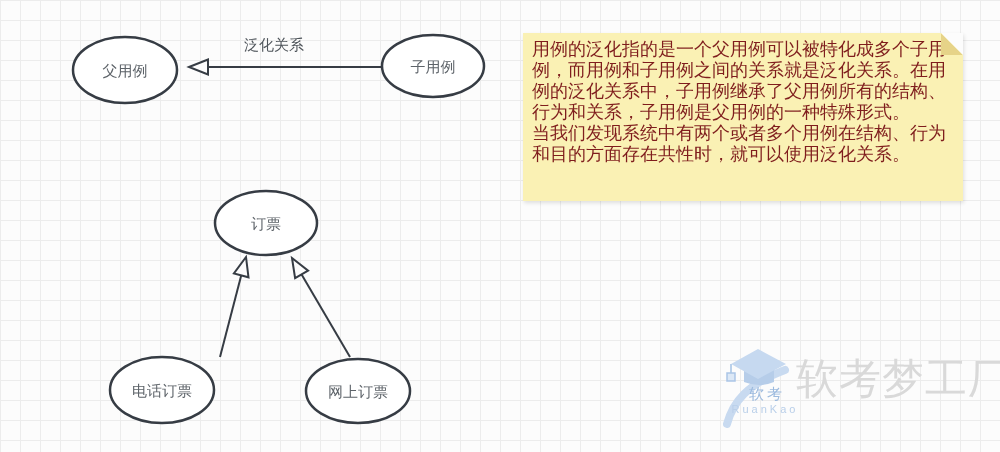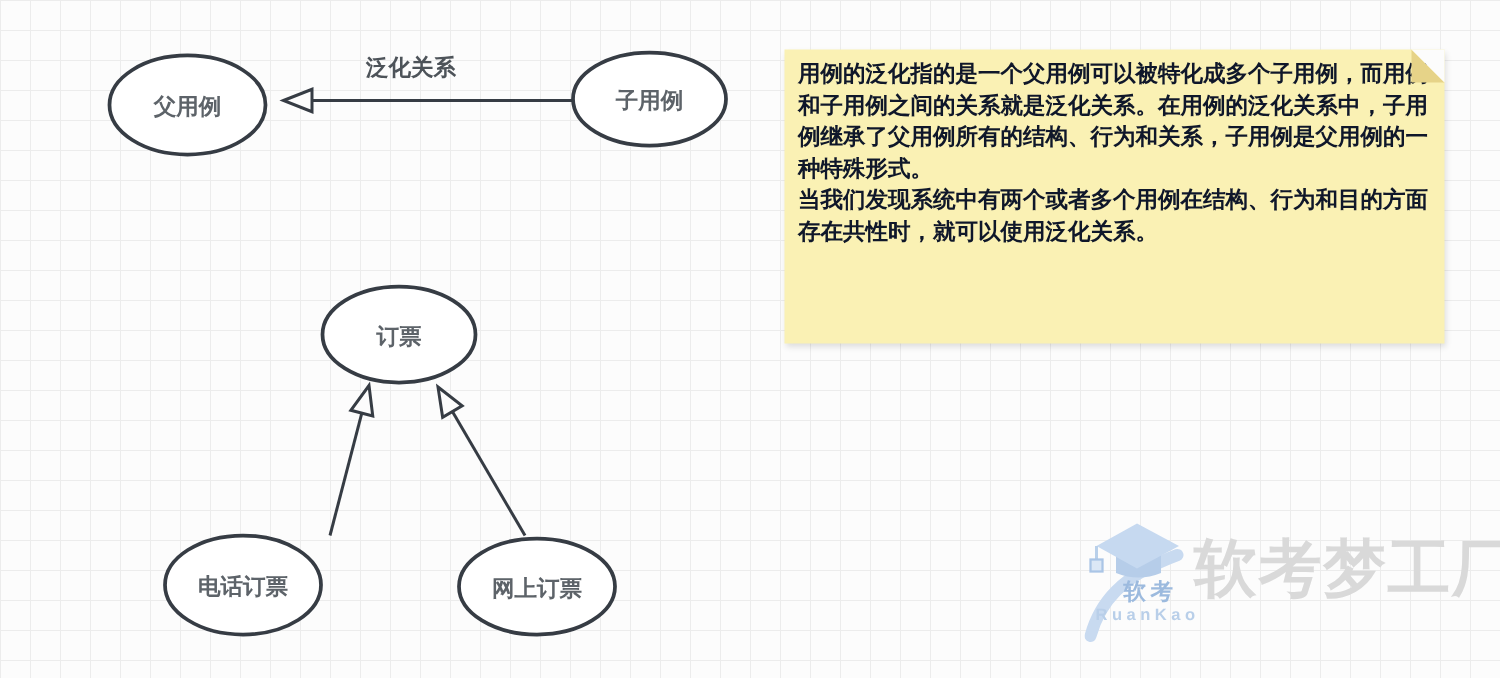--- a/index.html
+++ b/index.html
@@ -5,36 +5,35 @@
   * { margin:0; padding:0; box-sizing:border-box; }
   html,body { width:1000px; height:452px; background:#ffffff; font-family:"Liberation Sans", sans-serif; }
 
   .canvas {
     position:relative; width:1000px; height:452px; overflow:hidden;
     background-color:#fcfcfc;
     background-image:
       linear-gradient(to right, #ececec 1px, transparent 1px),
       linear-gradient(to bottom, #ececec 1px, transparent 1px);
     background-size:20px 20px;
-    font-weight:bold;
   }
 
   svg.diagram { position:absolute; left:0; top:0; }
 
   .node-ellipse { fill:#ffffff; stroke:#363c44; stroke-width:2.5px; }
   .edge-line   { stroke:#363c44; stroke-width:2px; fill:none; }
   .arrow-head  { fill:#fcfcfc; stroke:#363c44; stroke-width:2px; }
   .node-label  { font-size:15px; fill:#5d6369; text-anchor:middle; }
   .edge-label  { font-size:15px; fill:#4d5359; text-anchor:middle; }
 
   .sticky-note {
-    position:absolute; left:523px; top:33px; width:440px; height:196px;
+    position:absolute; left:523px; top:33px; width:440px; height:168px;
     background:#faf1b4;
     padding:6px 9px;
-    font-size:15px; line-height:21px; color:#0f172a;
+    font-size:18px; line-height:21px; color:#7f1d1d;
     box-shadow:1px 2px 4px rgba(0,0,0,0.12);
     word-break:break-all;
   }
   .sticky-note p + p { }
   .fold-cut {
     position:absolute; top:0; right:0; width:0; height:0;
     border-top:22px solid #fcfcfc; border-left:22px solid transparent;
   }
   .fold-flap {
     position:absolute; top:0; right:0; width:0; height:0;

